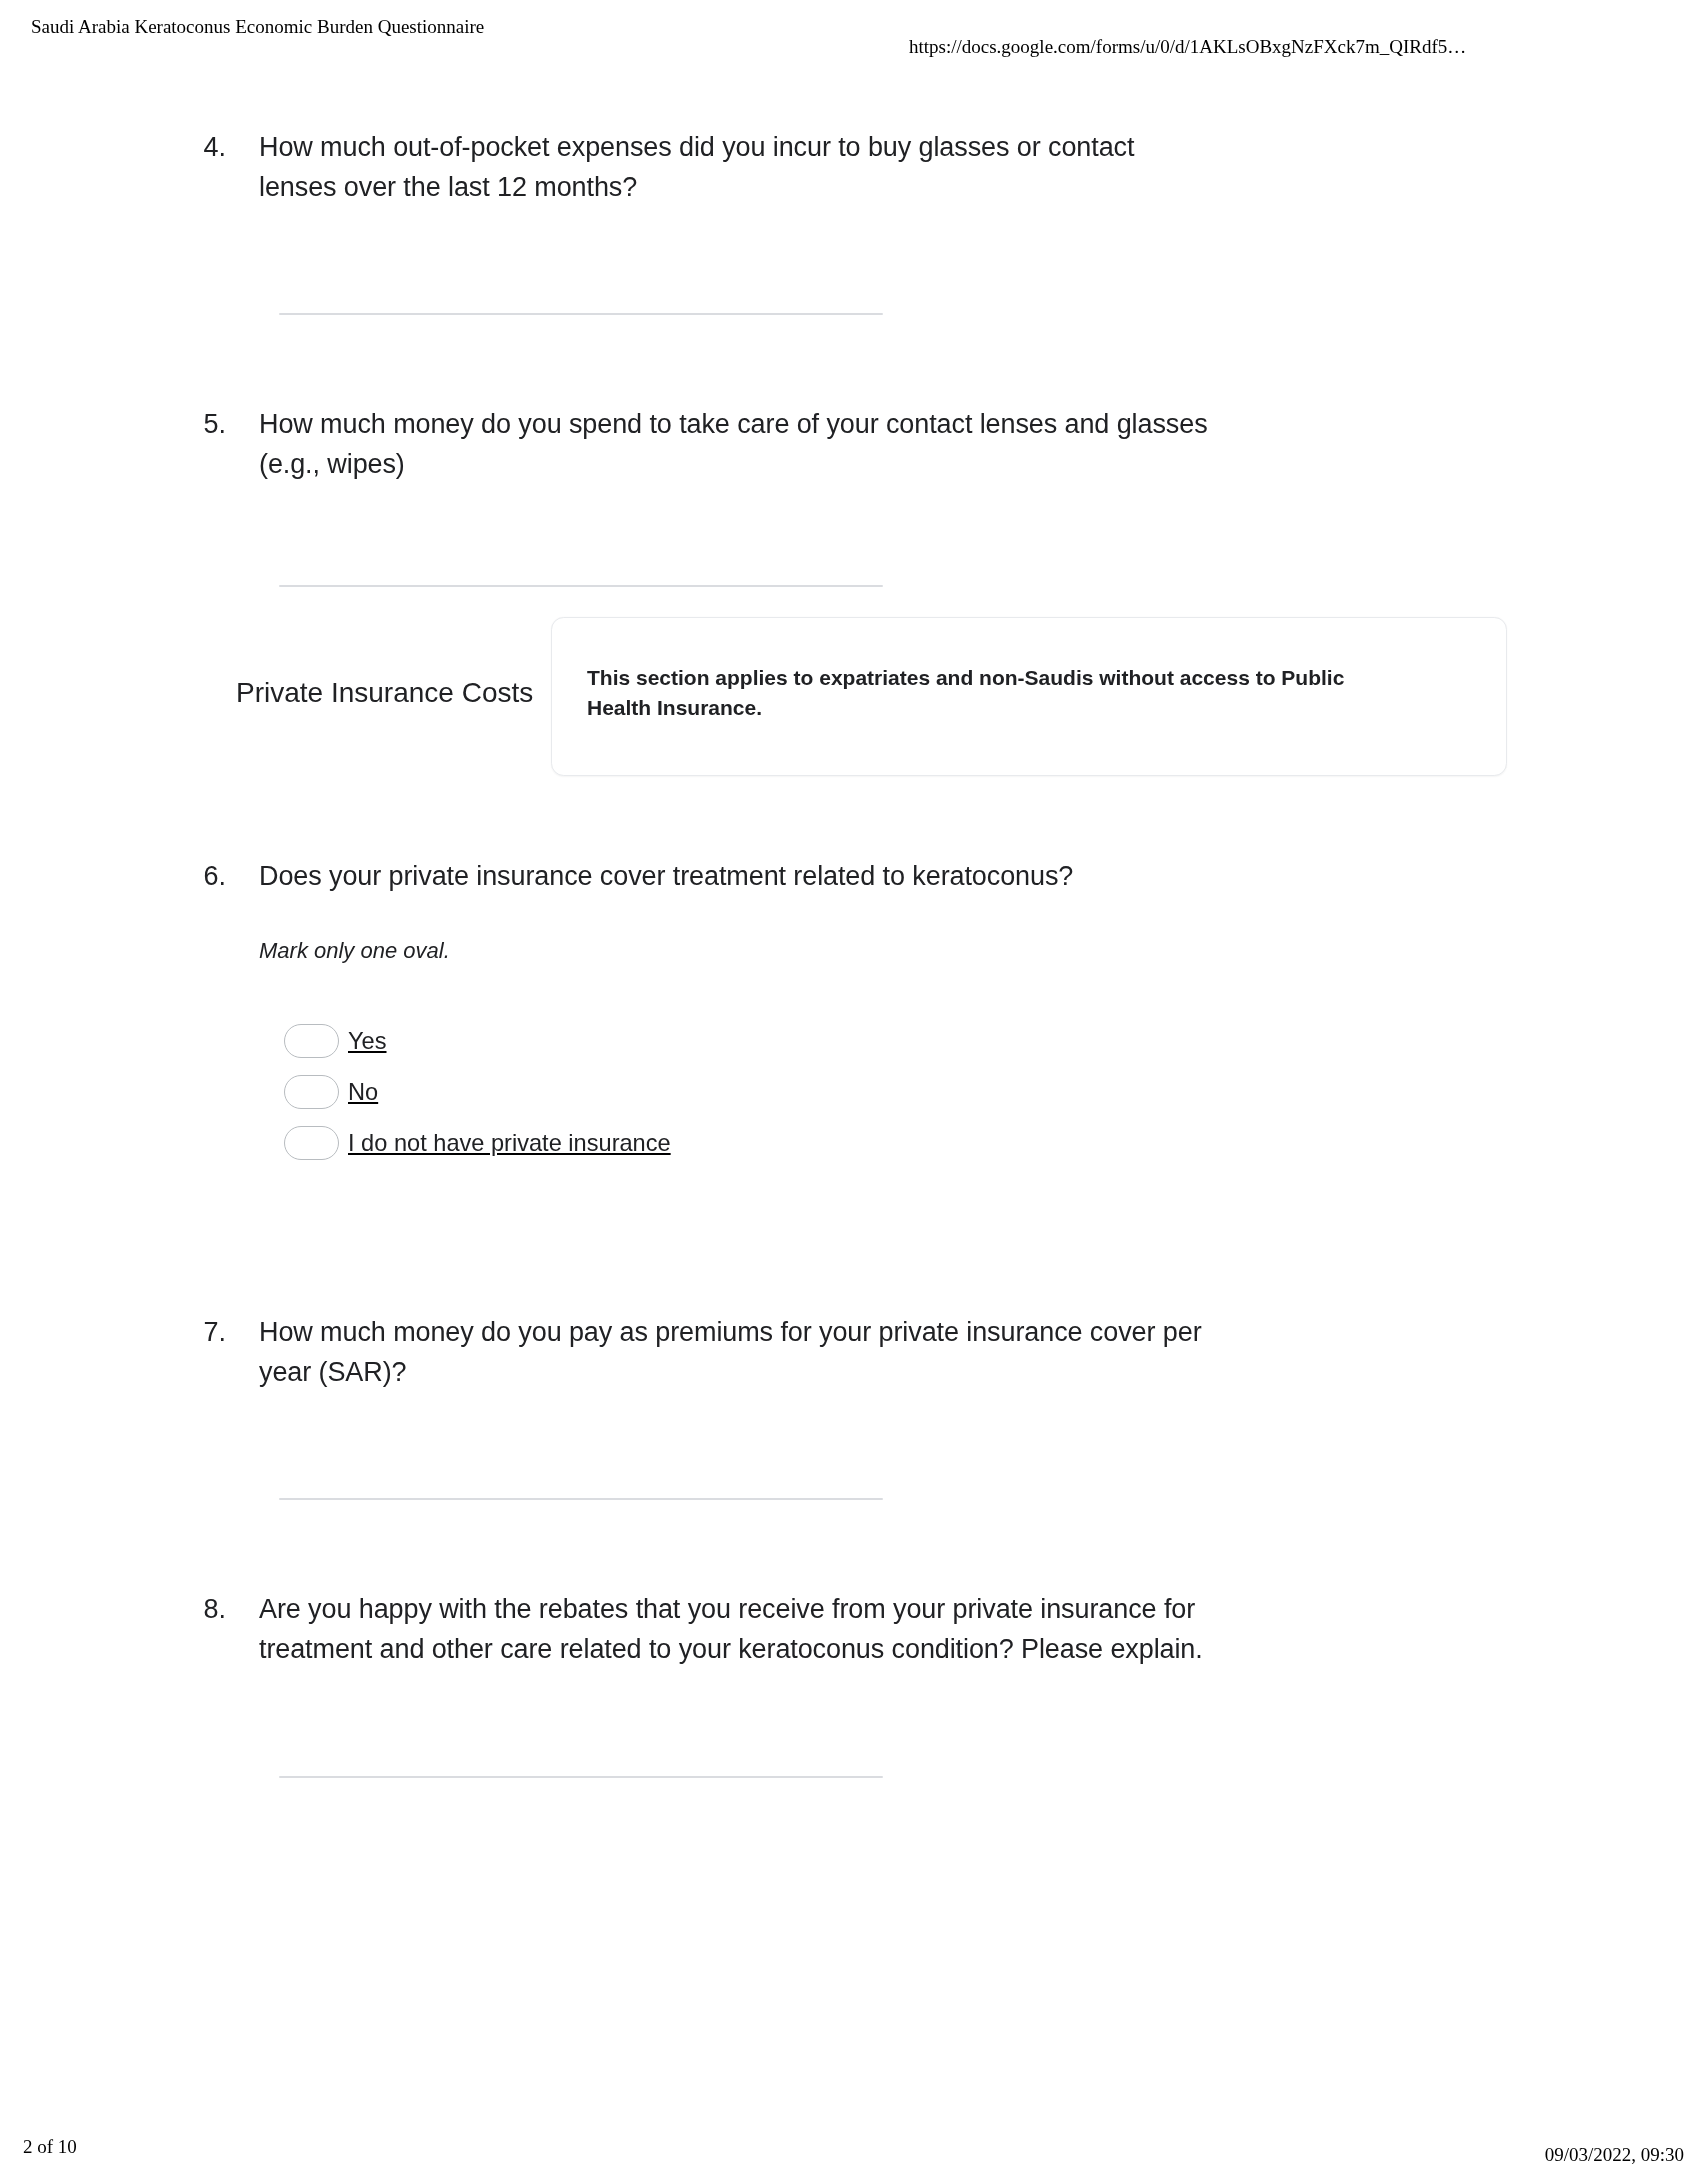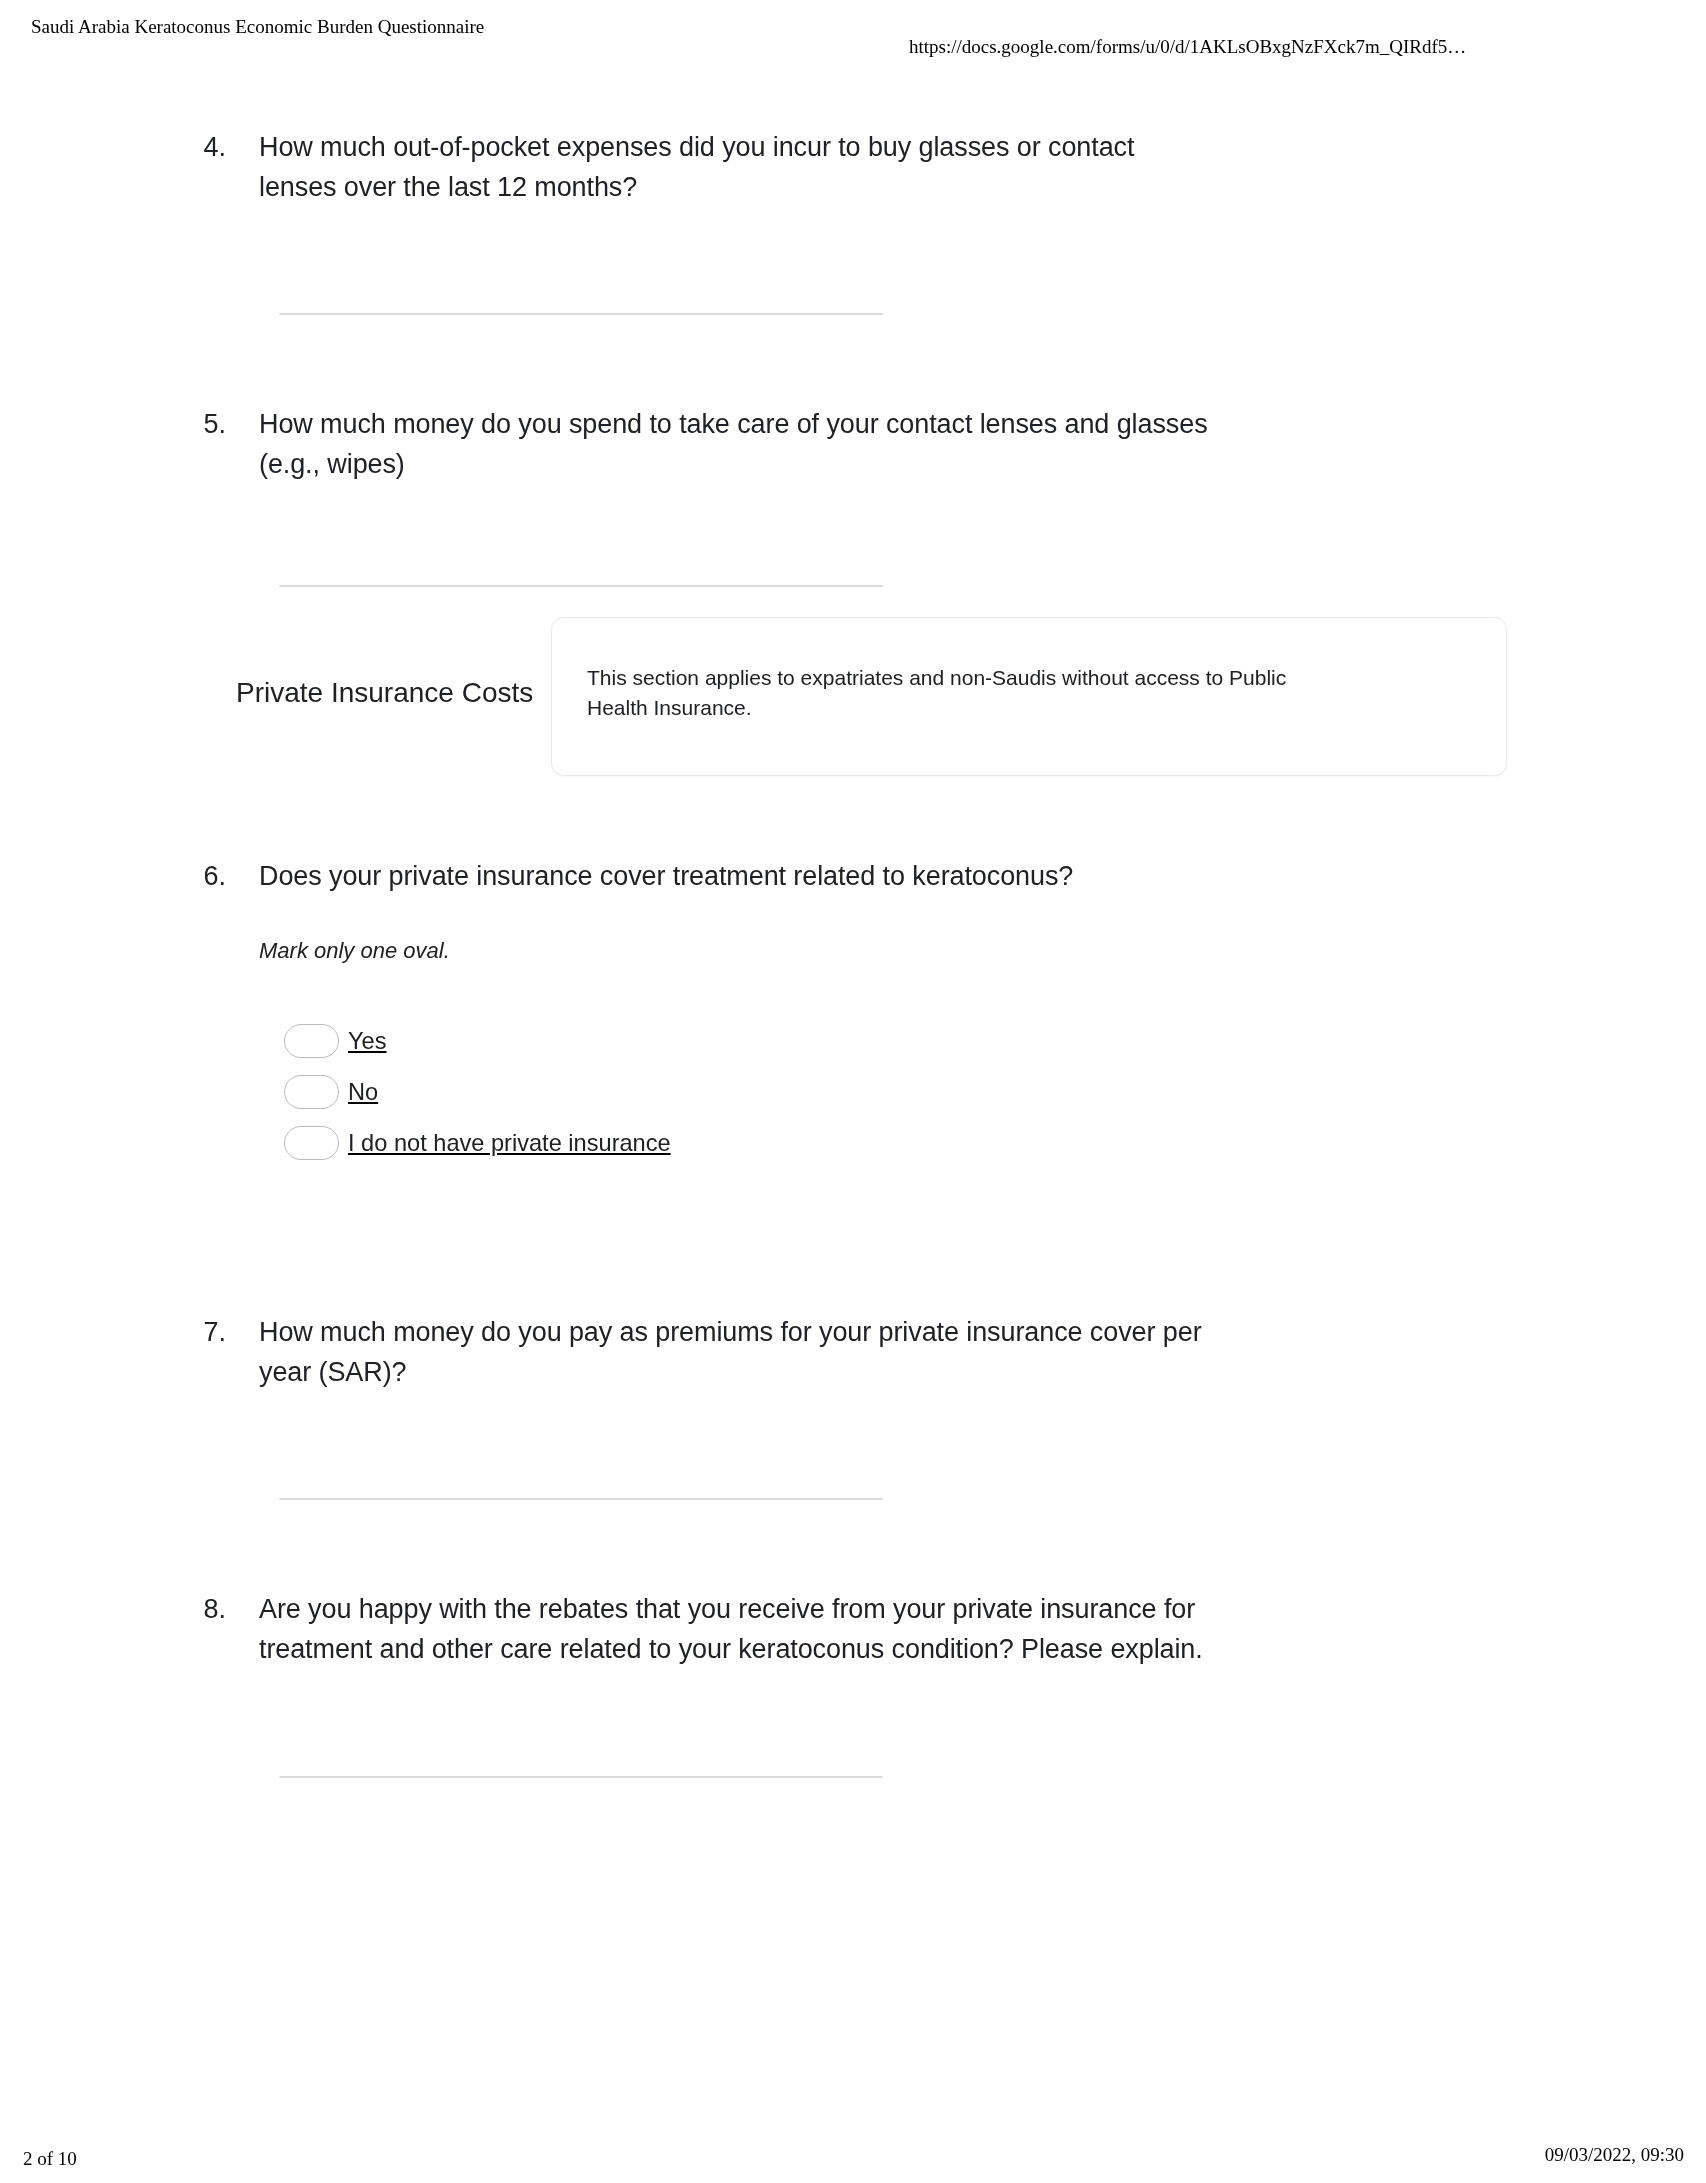--- a/index.html
+++ b/index.html
@@ -48,21 +48,21 @@
     width: 1706px;
     height: 27px;
     font-family: "Liberation Serif", serif;
     font-size: 19px;
     color: #000000;
     white-space: nowrap;
   }
   .print-footer .pf-page {
     position: absolute;
     left: 23px;
-    top: 12px;
+    top: 0;
   }
   .print-footer .pf-stamp {
     position: absolute;
     right: 22px;
     top: 8px;
   }
 
   
   .form-body {
     position: absolute;
@@ -132,21 +132,21 @@
     border-radius: 12.7px;
     box-sizing: border-box;
     background: #ffffff;
     box-shadow: 0 0.9px 1.4px rgba(60,64,67,0.05);
   }
   .section-card-text {
     position: absolute;
     font-size: 21px;
     line-height: 30px;
     color: #202124;
-    font-weight: 400;
+    font-weight: 700;
   }
   .section-card-text .line { display: block; }
 
   
   .options {
     position: absolute;
   }
   .option {
     display: flex;
     align-items: center;

